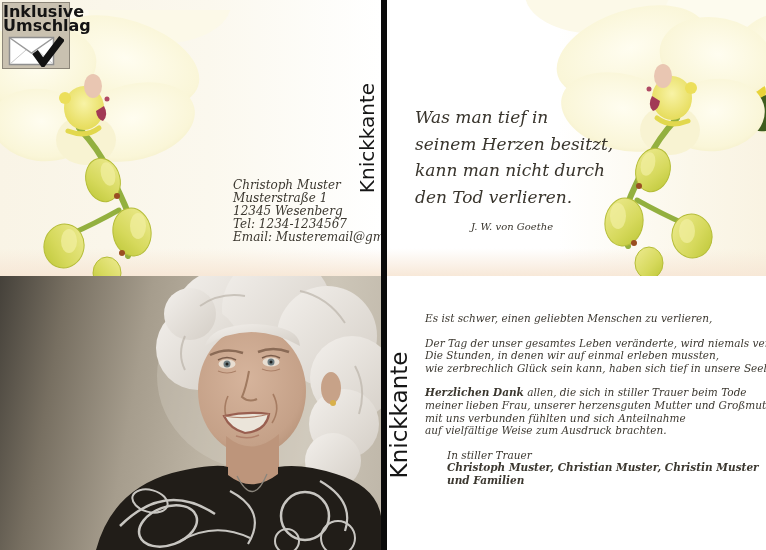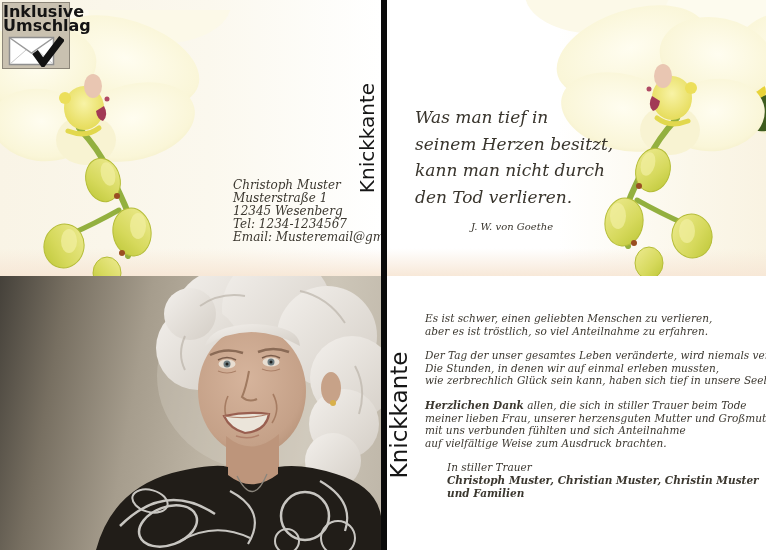--- a/index.html
+++ b/index.html
@@ -224,21 +224,20 @@
       <path d="M237,200 Q253,232 267,198" stroke="#8a857c" stroke-width="1.3" fill="none"></path>
     </svg>
 
   </section>
 
   <section class="panel br">
     <div class="thanks">
       <p>
         </p>
         <div>Es ist schwer, einen geliebten Menschen zu verlieren,</div>
-        <div>aber es ist tröstlich, so viel Anteilnahme zu erfahren.</div>
       <p></p>
       <p>
         </p>
         <div>Der Tag der unser gesamtes Leben veränderte, wird niemals vergessen sein.</div>
         <div>Die Stunden, in denen wir auf einmal erleben mussten,</div>
         <div>wie zerbrechlich Glück sein kann, haben sich tief in unsere Seele gebrannt.</div>
       <p></p>
       <p>
         </p>
         <div><span class="lead">Herzlichen Dank</span><span> allen, die sich in stiller Trauer beim Tode</span></div>

